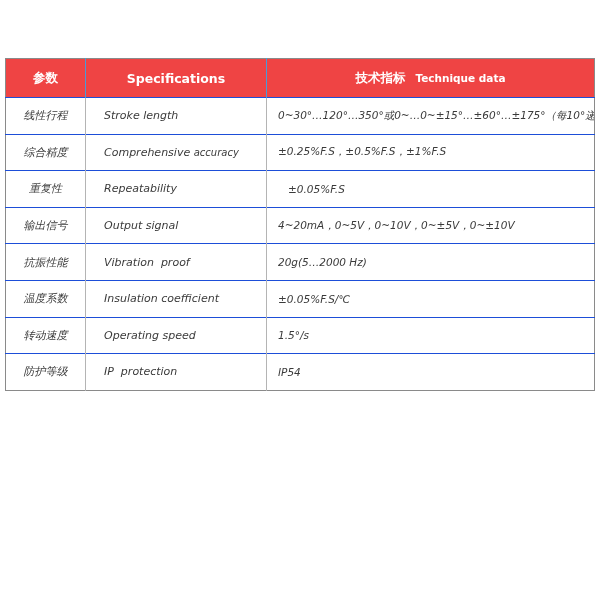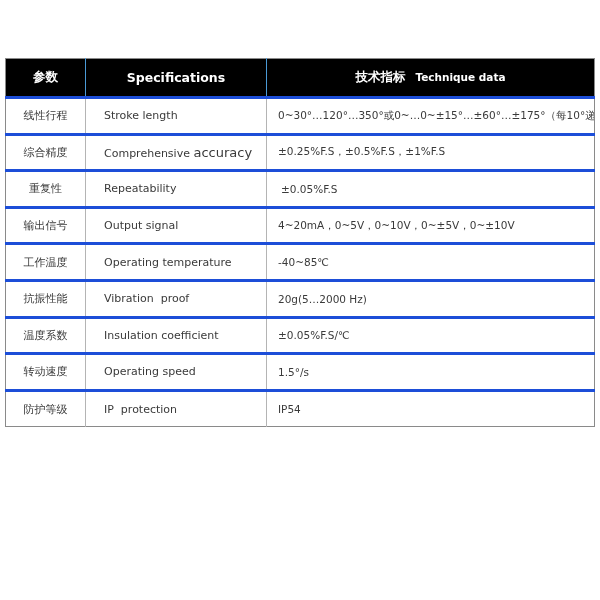--- a/index.html
+++ b/index.html
@@ -6,37 +6,37 @@
     body { width: 600px; height: 600px; position: relative; overflow: hidden;
            font-family: "DejaVu Sans", "Liberation Sans", sans-serif; color: #3a3a3a; }
     .spec-table {
       position: absolute; left: 5px; top: 58px; width: 589px;
       border-collapse: collapse; table-layout: fixed;
       border: 1px solid #8a8a8a;
     }
     .spec-table col.c1 { width: 80px; }
     .spec-table col.c2 { width: 181px; }
     .spec-table col.c3 { width: 328px; }
-    .spec-table thead tr { height: 39px; background: #000000; }
+    .spec-table thead tr { height: 39px; background: #ef4444; }
     .spec-table th {
       color: #ffffff; font-weight: bold; font-size: 12.5px;
       border-right: 1px solid #4a9ad6; padding: 0; text-align: center;
     }
     .spec-table th:last-child { border-right: none; margin-left: 40px; }
     .spec-table th .th-sub { font-size: 10.5px; margin-left: 10px; }
     .spec-table tbody tr { height: 36.6px; }
     .spec-table td {
-      border-top: 3px solid #1d4ed8; border-right: 1px solid #b4b4b4;
-      font-size: 11px; padding: 0; vertical-align: middle; white-space: nowrap; overflow: hidden;
+      border-top: 1px solid #1d4ed8; border-right: 1px solid #b4b4b4;
+      font-size: 11px; padding: 0; vertical-align: middle; white-space: nowrap; overflow: hidden; font-style: italic;
     }
     .spec-table td:last-child { border-right: none; }
     .spec-table td.cn { text-align: center; font-size: 11px; }
     .spec-table td.en { padding-left: 18px; }
     .spec-table td.val { padding-left: 11px; font-size: 10.5px; }
-    .small { font-size: 13px; }
+    .small { font-size: 10px; }
   </style>
 </head>
 <body>
 
 <table class="spec-table">
   <colgroup>
       <col class="c1">
       <col class="c2">
       <col class="c3">
     </colgroup>
@@ -56,31 +56,26 @@
       <td class="val">0~30°…120°…350°或0~…0~±15°…±60°…±175°（每10°递增)</td>
     </tr>
     <tr>
       <td class="cn">综合精度</td>
       <td class="en"><span>Comprehensive</span> <span class="small">accuracy</span></td>
       <td class="val">±0.25%F.S，±0.5%F.S，±1%F.S</td>
     </tr>
     <tr>
       <td class="cn">重复性</td>
       <td class="en">Repeatability</td>
-      <td class="val" style="padding-left:14px"> ±0.05%F.S</td>
+      <td class="val" style="padding-left:21px"> ±0.05%F.S</td>
     </tr>
     <tr>
       <td class="cn">输出信号</td>
       <td class="en">Output signal</td>
       <td class="val">4~20mA，0~5V，0~10V，0~±5V，0~±10V</td>
-    </tr>
-    <tr>
-      <td class="cn">工作温度</td>
-      <td class="en">Operating temperature</td>
-      <td class="val">-40~85℃</td>
     </tr>
     <tr>
       <td class="cn">抗振性能</td>
       <td class="en" style="white-space:pre">Vibration  proof</td>
       <td class="val">20g(5…2000 Hz)</td>
     </tr>
     <tr>
       <td class="cn">温度系数</td>
       <td class="en">Insulation coefficient</td>
       <td class="val">±0.05%F.S/℃</td>

